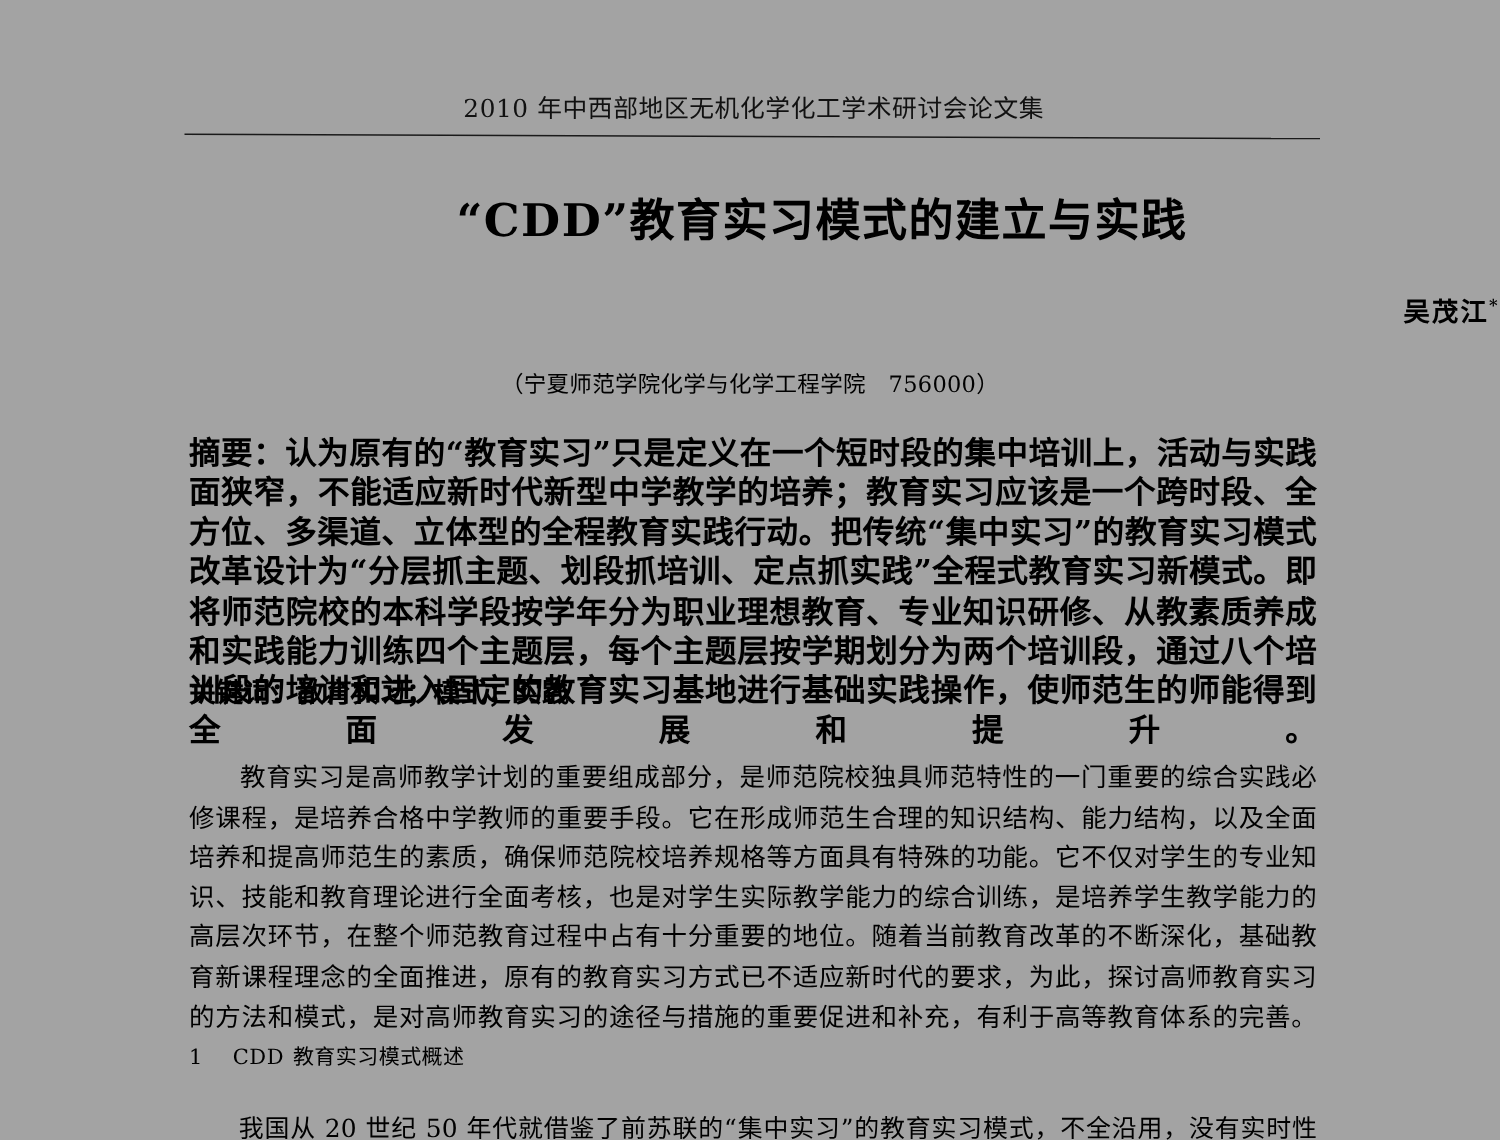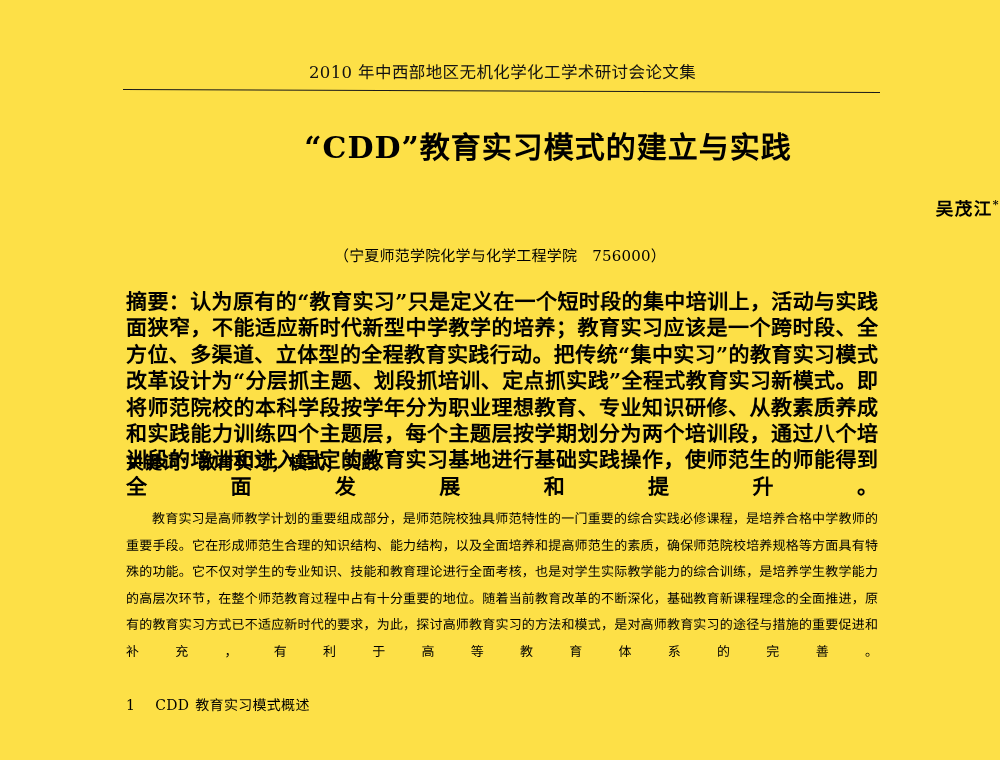--- a/index.html
+++ b/index.html
@@ -14,21 +14,21 @@
     overflow: hidden;
     font-family: "DejaVu Serif", "Liberation Serif", serif;
     color: #000000;
     -webkit-font-smoothing: none;
   }
 
   .page {
     position: relative;
     width: 1000px;
     height: 760px;
-    background: #fde047;
+    background: #a3a3a3;
     overflow: hidden;
   }
 
   
   .header {
     position: absolute;
     left: 125px;
     top: 62px;
     width: 755px;
     height: 34px;
@@ -123,21 +123,21 @@
     line-height: 26px;
     letter-spacing: 0.1px;
   }
 
   
   .body-para {
     position: absolute;
     left: 126px;
     top: 506px;
     width: 752px;
-    font-size: 13px;
+    font-size: 17px;
     line-height: 26.6px;
     text-align: justify;
     text-align-last: justify;
     text-indent: 2em;
     letter-spacing: 0.1px;
   }
 
   .section-heading {
     position: absolute;
     left: 126px;
@@ -197,14 +197,15 @@
   <div class="keywords">
     <span>关键词：</span><span>教育实习；模式；实践</span>
   </div>
 
   <div class="body-para">教育实习是高师教学计划的重要组成部分，是师范院校独具师范特性的一门重要的综合实践必修课程，是培养合格中学教师的重要手段。它在形成师范生合理的知识结构、能力结构，以及全面培养和提高师范生的素质，确保师范院校培养规格等方面具有特殊的功能。它不仅对学生的专业知识、技能和教育理论进行全面考核，也是对学生实际教学能力的综合训练，是培养学生教学能力的高层次环节，在整个师范教育过程中占有十分重要的地位。随着当前教育改革的不断深化，基础教育新课程理念的全面推进，原有的教育实习方式已不适应新时代的要求，为此，探讨高师教育实习的方法和模式，是对高师教育实习的途径与措施的重要促进和补充，有利于高等教育体系的完善。</div>
 
   <div class="section-heading">
     <span class="num">1</span><span class="tag">CDD</span><span>教育实习模式概述</span>
   </div>
 
+  <div class="body-para-clipped">我国从 20 世纪 50 年代就借鉴了前苏联的“集中实习”的教育实习模式，不全沿用，没有实时性</div>
 
 </div>
 
 </body></html>

